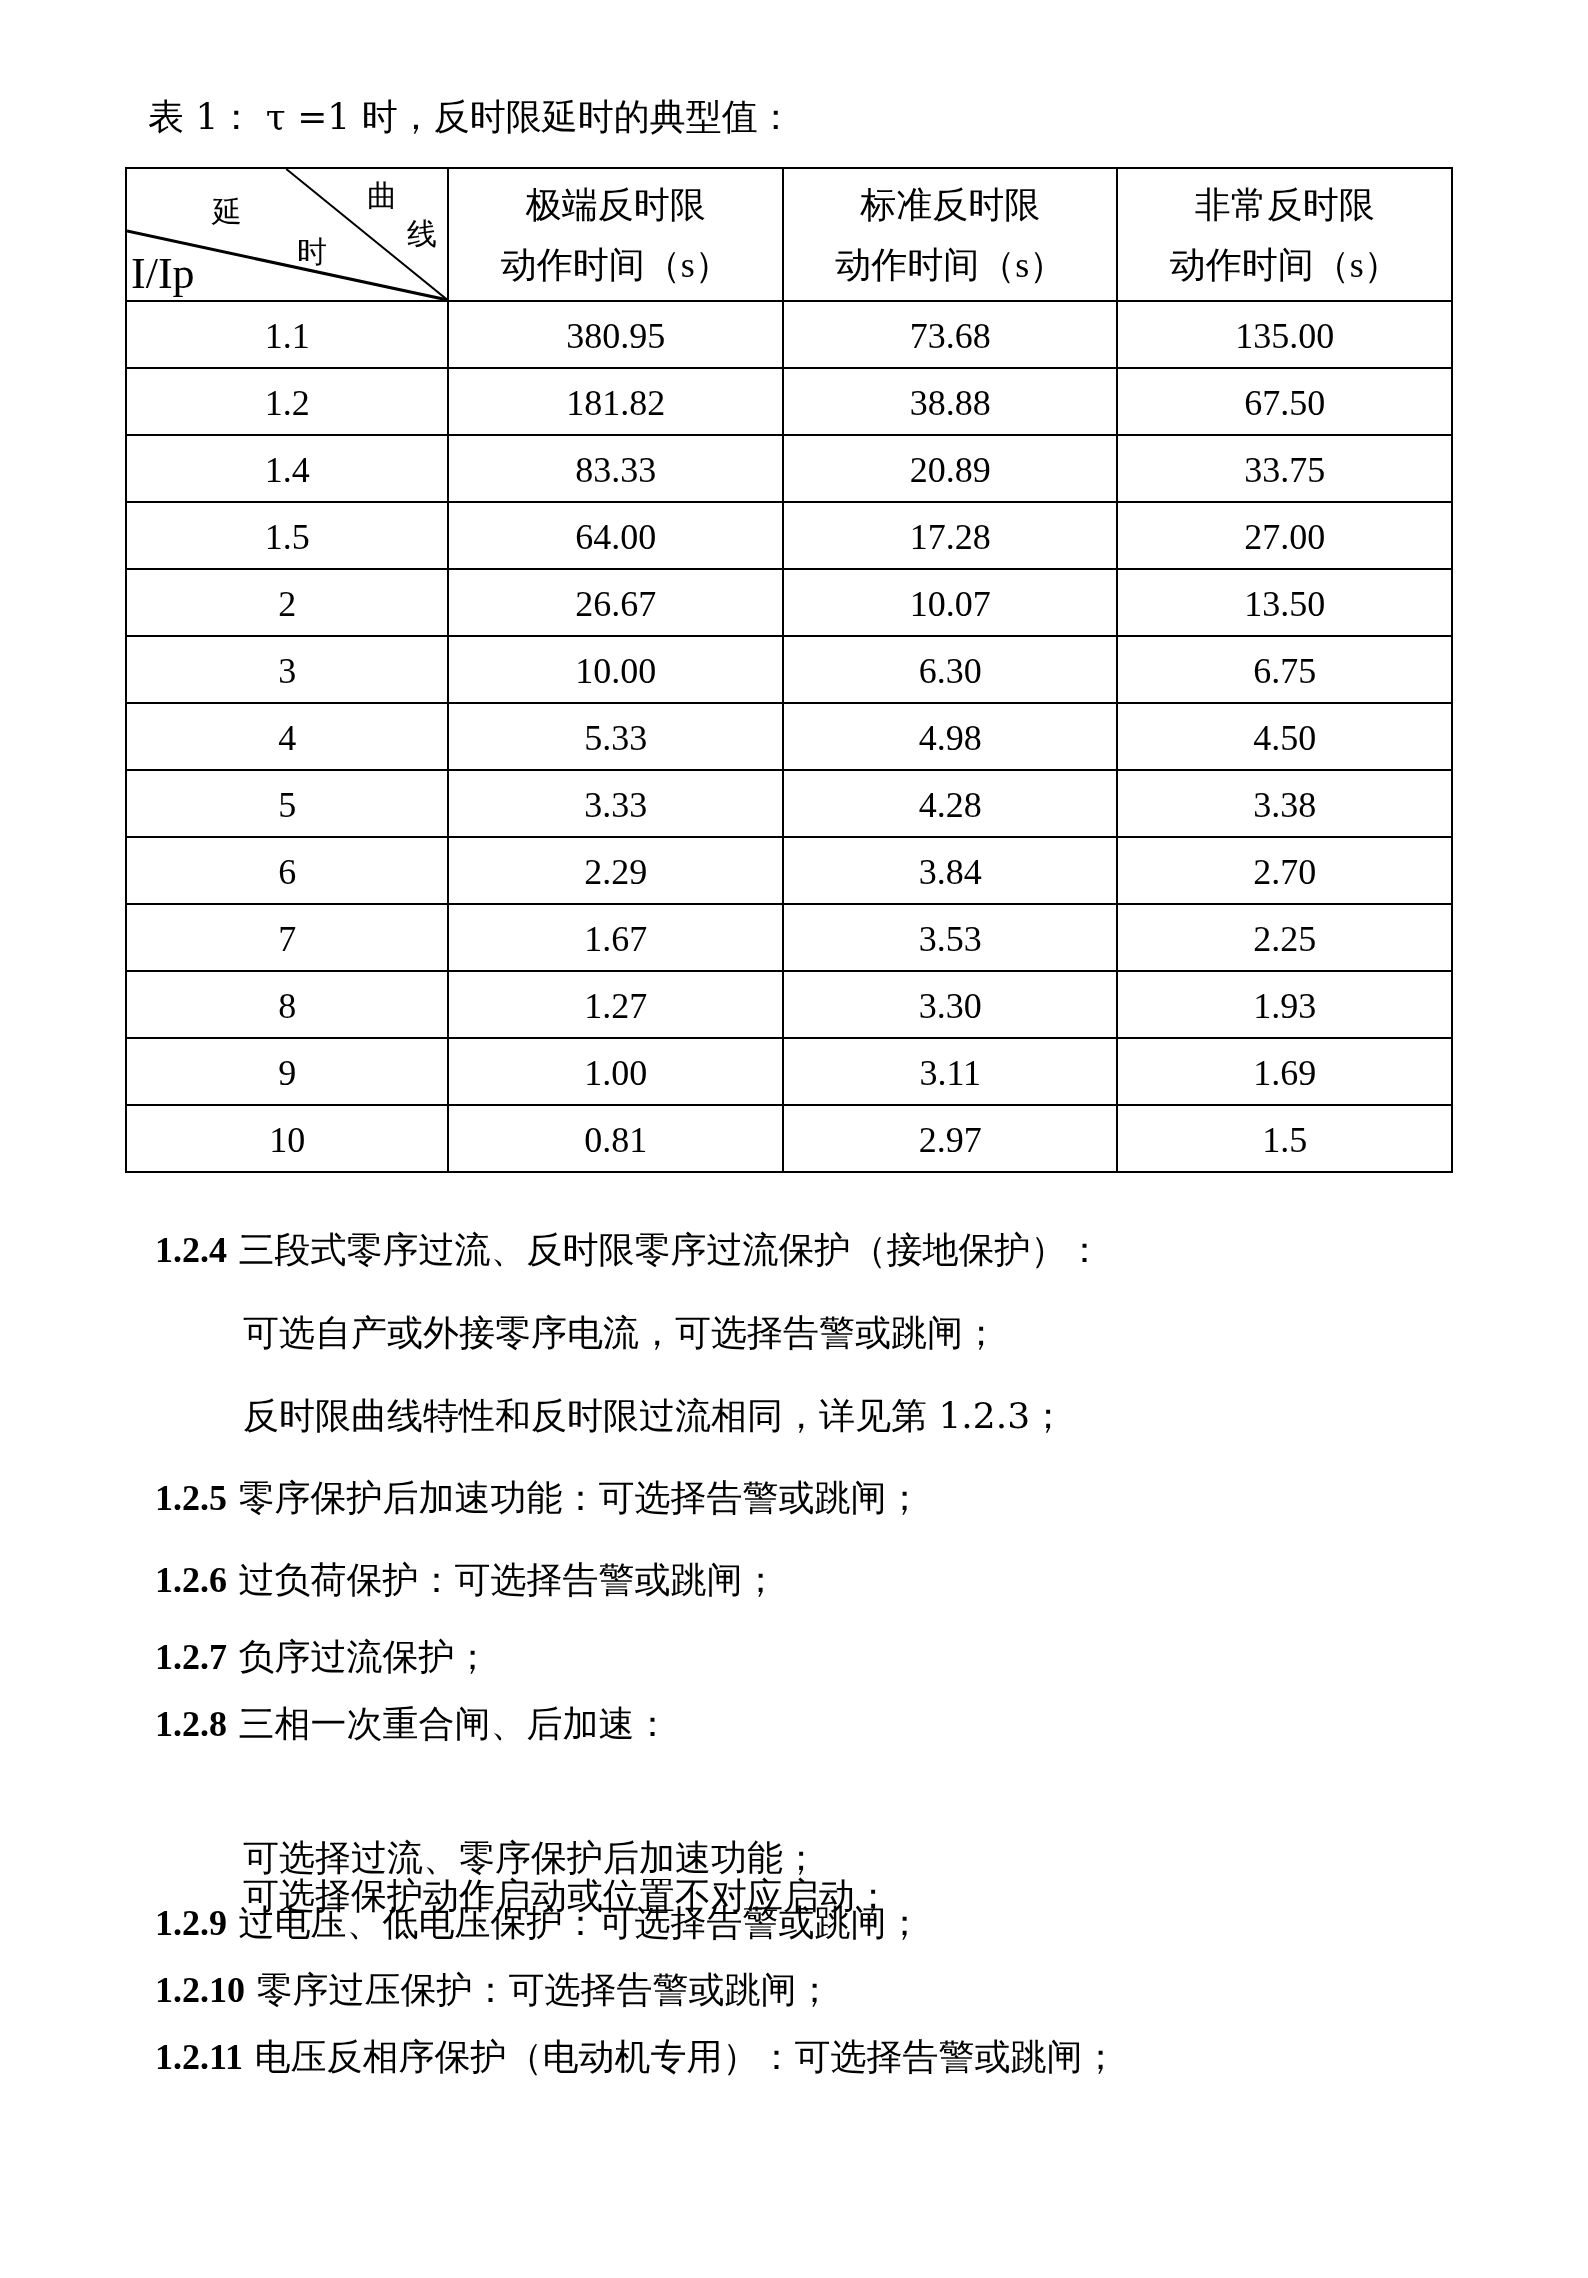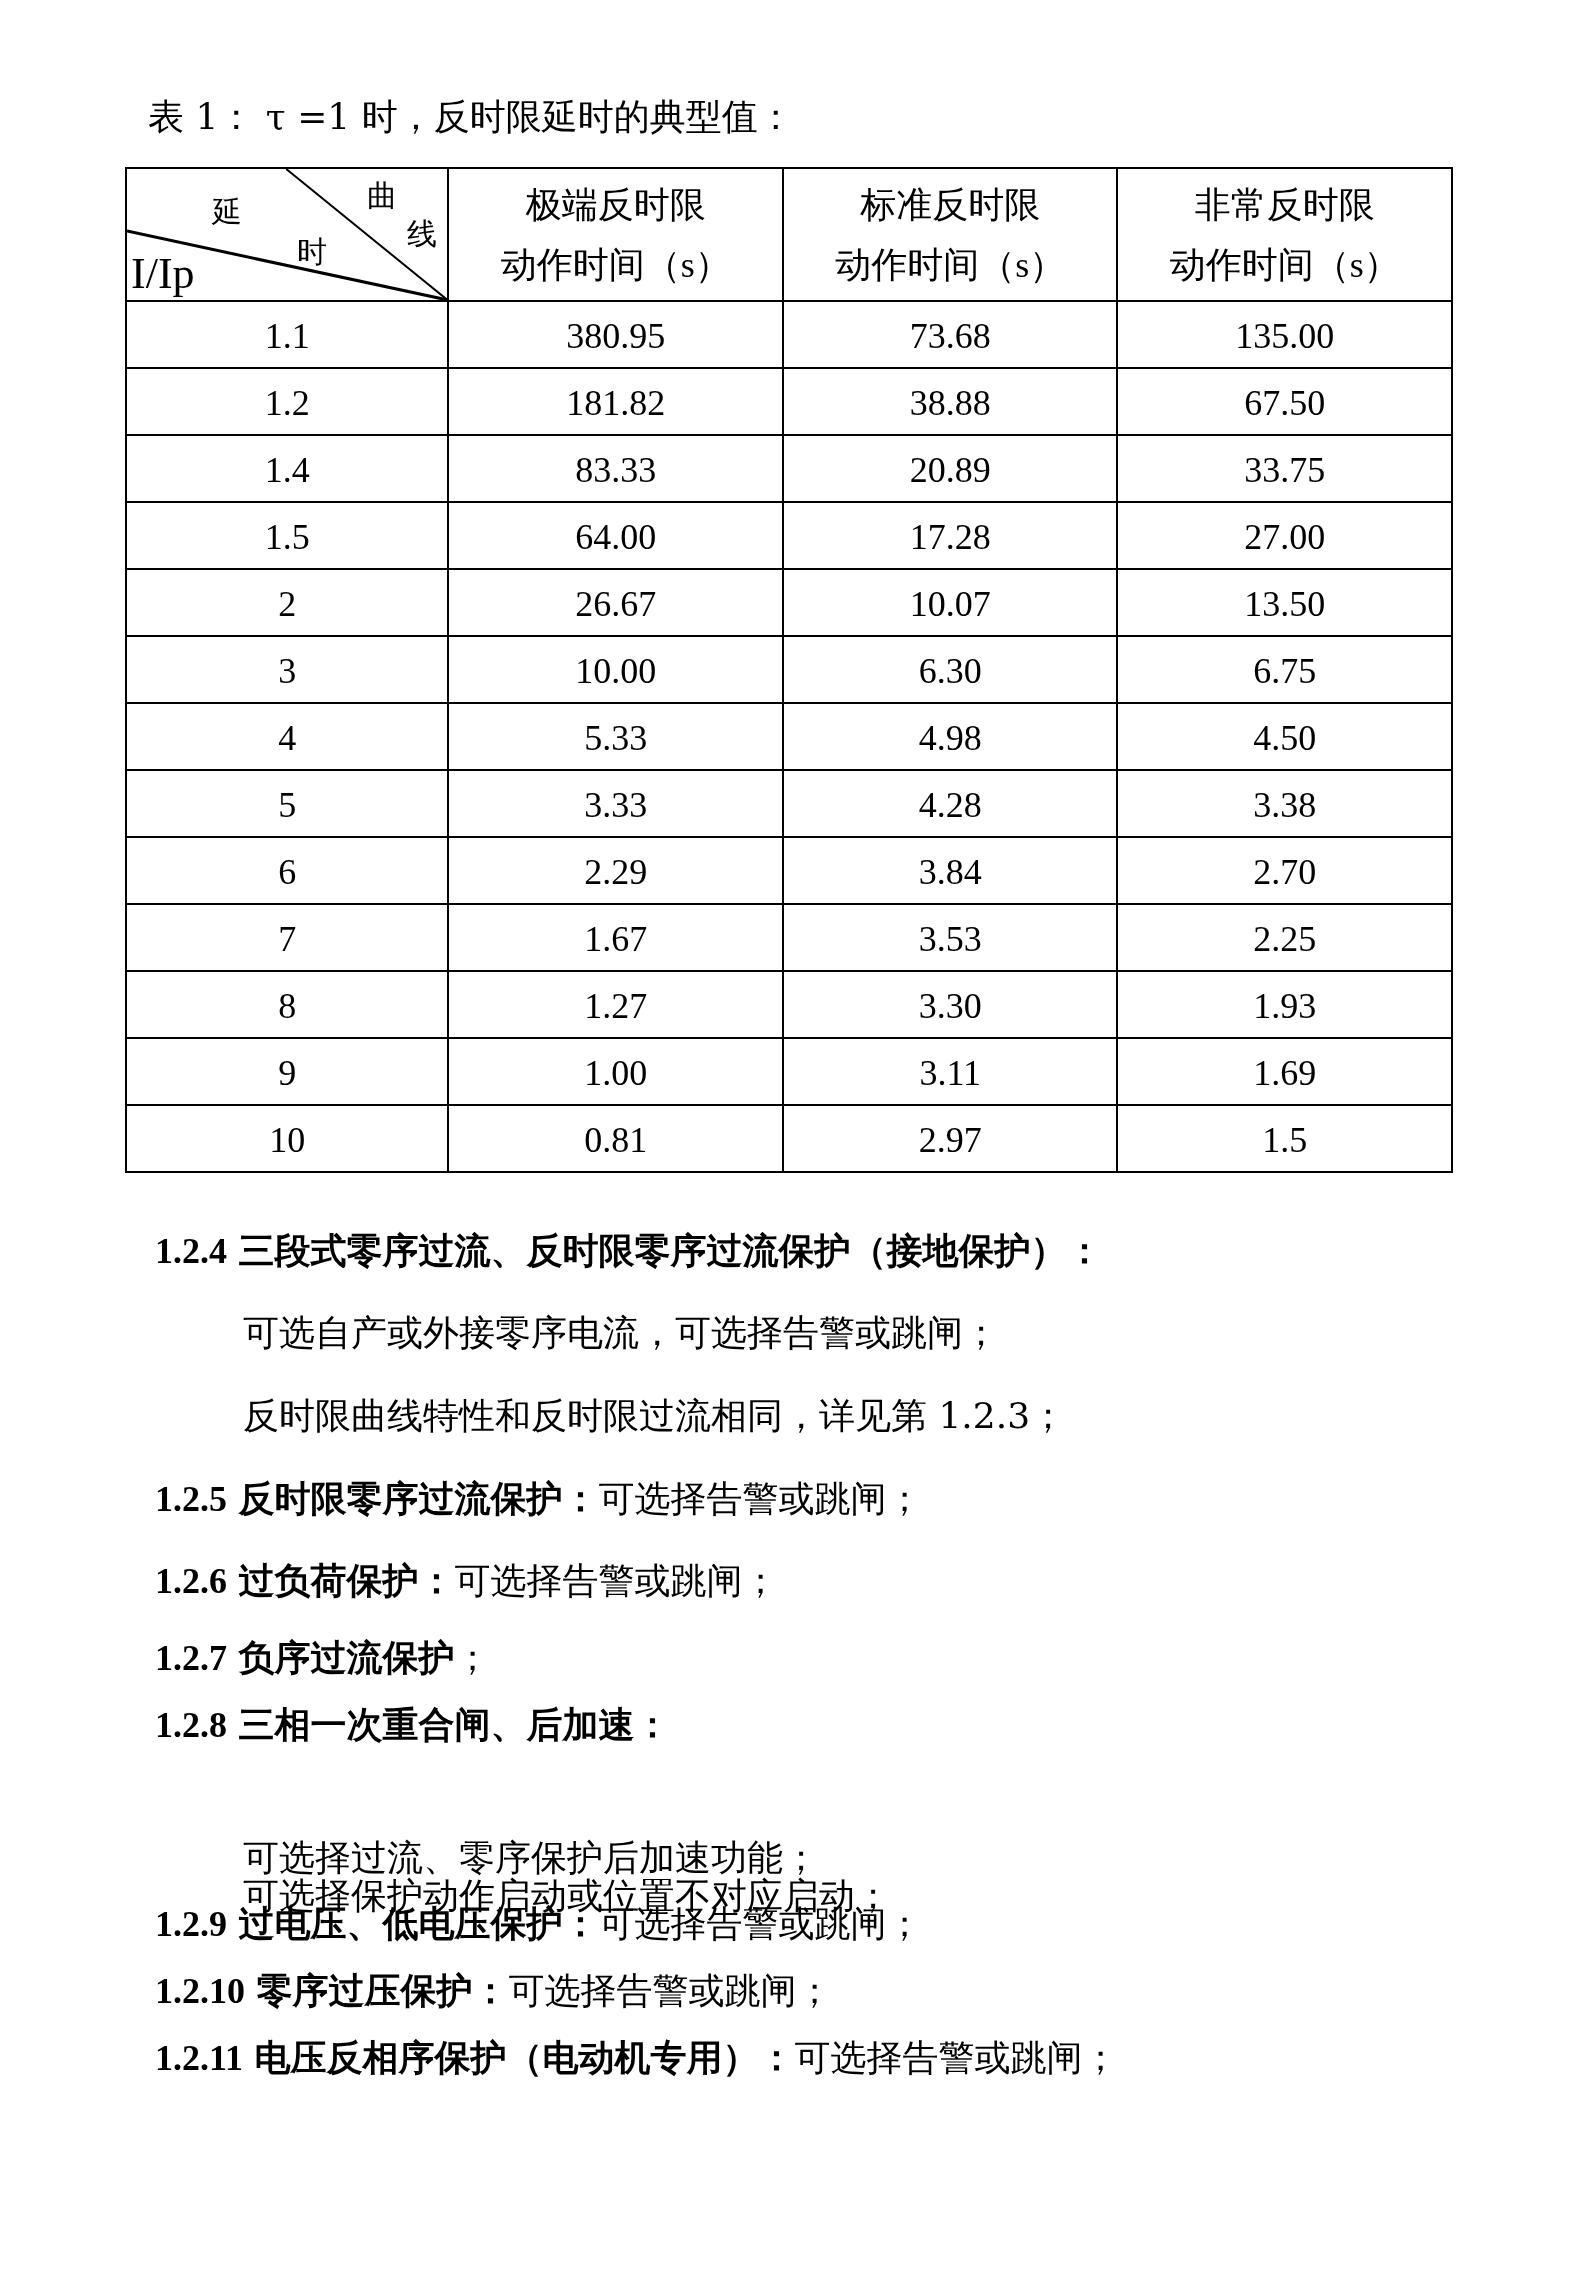--- a/index.html
+++ b/index.html
@@ -41,21 +41,21 @@
   .dl-iip { left: 4px; top: 90px; font-family: "Liberation Serif", serif; font-size: 44px; }
   .hdr-line { display: block; white-space: nowrap; }
   .text-block { position: absolute; left: 0; top: 0; width: 100%; }
   .line {
     position: absolute; white-space: nowrap;
     font-size: 36px; line-height: 48px;
   }
   .heading { left: 155px; }
   .indent { left: 243px; }
   .num { font-family: "Liberation Serif", serif; font-weight: bold; }
-  .bold { font-weight: bold; margin-top: 44px; }
+  .bold { font-weight: normal; margin-top: 44px; }
 </style>
 </head>
 <body>
 
 <div class="caption">表 1： τ =1 时，反时限延时的典型值：</div>
 
 <table class="data">
   <colgroup>
     <col class="col0">
       <col class="col1">
@@ -168,21 +168,21 @@
         <td>2.97</td>
         <td>1.5</td>
       </tr>
     </tbody>
 </table>
 
 <div class="text-block" id="sections">
     <div class="line heading" style="top: 1226px;"><span class="num">1.2.4</span> <span class="bold">三段式零序过流、反时限零序过流保护（接地保护）：</span><span></span></div>
     <div class="line indent" style="top: 1309px;">可选自产或外接零序电流，可选择告警或跳闸；</div>
     <div class="line indent" style="top: 1392px;">反时限曲线特性和反时限过流相同，详见第 1.2.3；</div>
-    <div class="line heading" style="top: 1474px;"><span class="num">1.2.5</span> <span class="bold">反时限零序过流保护：</span><span>可选择告警或跳闸；</span></div>
+    <div class="line heading" style="top: 1474px;"><span class="num">1.2.5</span> <span class="bold">零序保护后加速功能：</span><span>可选择告警或跳闸；</span></div>
     <div class="line heading" style="top: 1556px;"><span class="num">1.2.6</span> <span class="bold">过负荷保护：</span><span>可选择告警或跳闸；</span></div>
     <div class="line heading" style="top: 1633px;"><span class="num">1.2.7</span> <span class="bold">负序过流保护</span><span>；</span></div>
     <div class="line heading" style="top: 1700px;"><span class="num">1.2.8</span> <span class="bold">三相一次重合闸、后加速：</span><span></span></div>
     <div class="line indent" style="top: 1872px;">可选择保护动作启动或位置不对应启动；</div>
     <div class="line indent" style="top: 1834px;">可选择过流、零序保护后加速功能；</div>
     <div class="line heading" style="top: 1899px;"><span class="num">1.2.9</span> <span class="bold">过电压、低电压保护：</span><span>可选择告警或跳闸；</span></div>
     <div class="line heading" style="top: 1966px;"><span class="num">1.2.10</span> <span class="bold">零序过压保护：</span><span>可选择告警或跳闸；</span></div>
     <div class="line heading" style="top: 2033px; text-align: center;"><span class="num">1.2.11</span> <span class="bold">电压反相序保护（电动机专用）：</span><span>可选择告警或跳闸；</span></div>
   </div>
 

